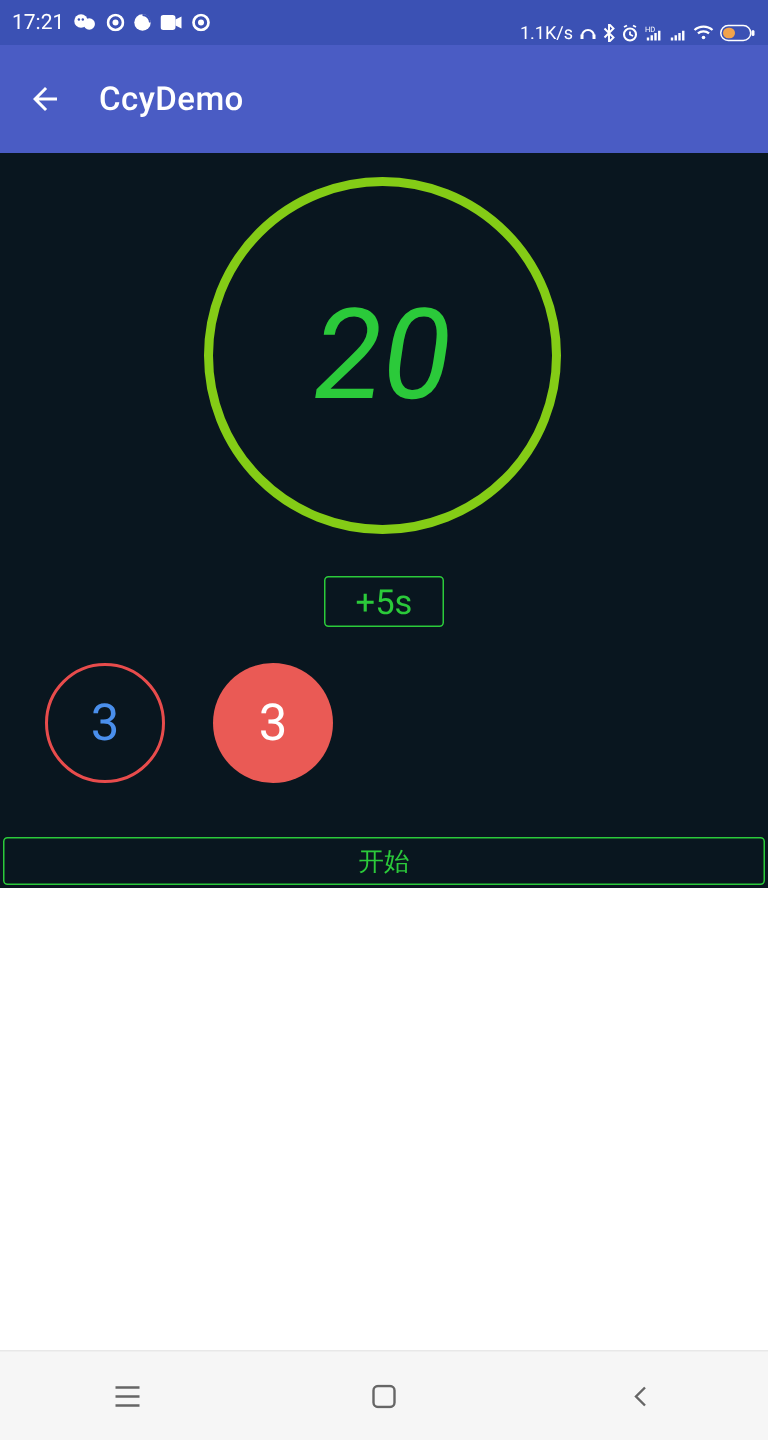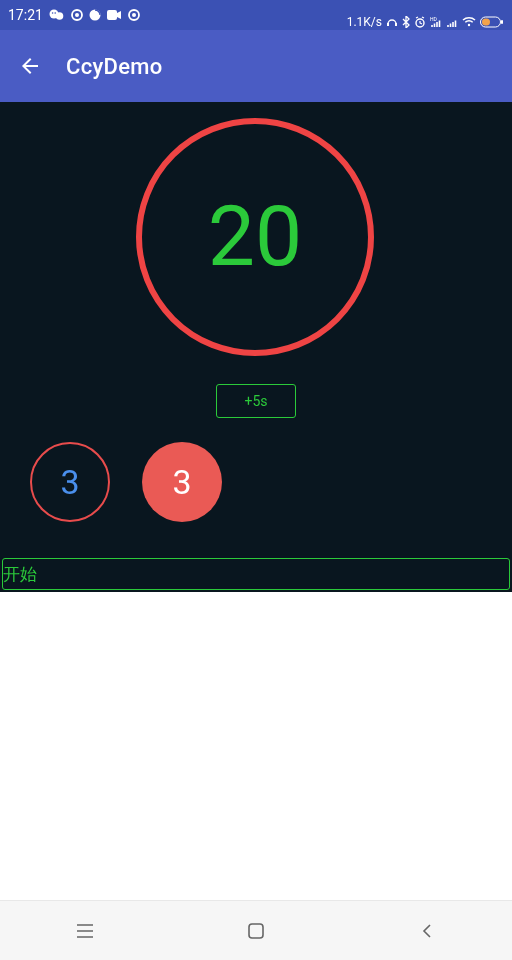--- a/index.html
+++ b/index.html
@@ -49,49 +49,50 @@
     
     .panel {
       background: #09161f;
       height: 490px;
       position: relative;
     }
 
     .big-circle {
       width: 238px;
       height: 238px;
-      border: 6px solid #ef4444;
+      border: 6px solid #84cc16;
       border-radius: 50%;
       position: absolute;
       left: 136px;
       top: 16px;
       display: flex;
       align-items: center;
       justify-content: center;
+      font-style: italic;
     }
     .big-number {
       color: #2bca3a;
       font-size: 84px;
       font-weight: 400;
       line-height: 1;
     }
 
     .plus-btn {
       position: absolute;
       left: 216px;
       top: 282px;
       width: 80px;
       height: 34px;
       border: 1px solid #2bca3a;
       border-radius: 3px;
       color: #2bca3a;
       display: flex;
       align-items: center;
       justify-content: center;
-      font-size: 14px;
+      font-size: 23px;
       background: transparent;
     }
 
     .small-circle {
       width: 80px;
       height: 80px;
       border-radius: 50%;
       display: flex;
       align-items: center;
       justify-content: center;
@@ -122,21 +123,21 @@
       height: 34px;
     }
     .action-btn {
       flex: 1;
       border: 1px solid #2bca3a;
       border-radius: 3px;
       color: #2bca3a;
       background: transparent;
       display: flex;
       align-items: center;
-      justify-content: flex-start;
+      justify-content: center;
       font-size: 17px;
     }
 
     
     .white-area {
       flex: 1;
       background: #ffffff;
     }
 
     

